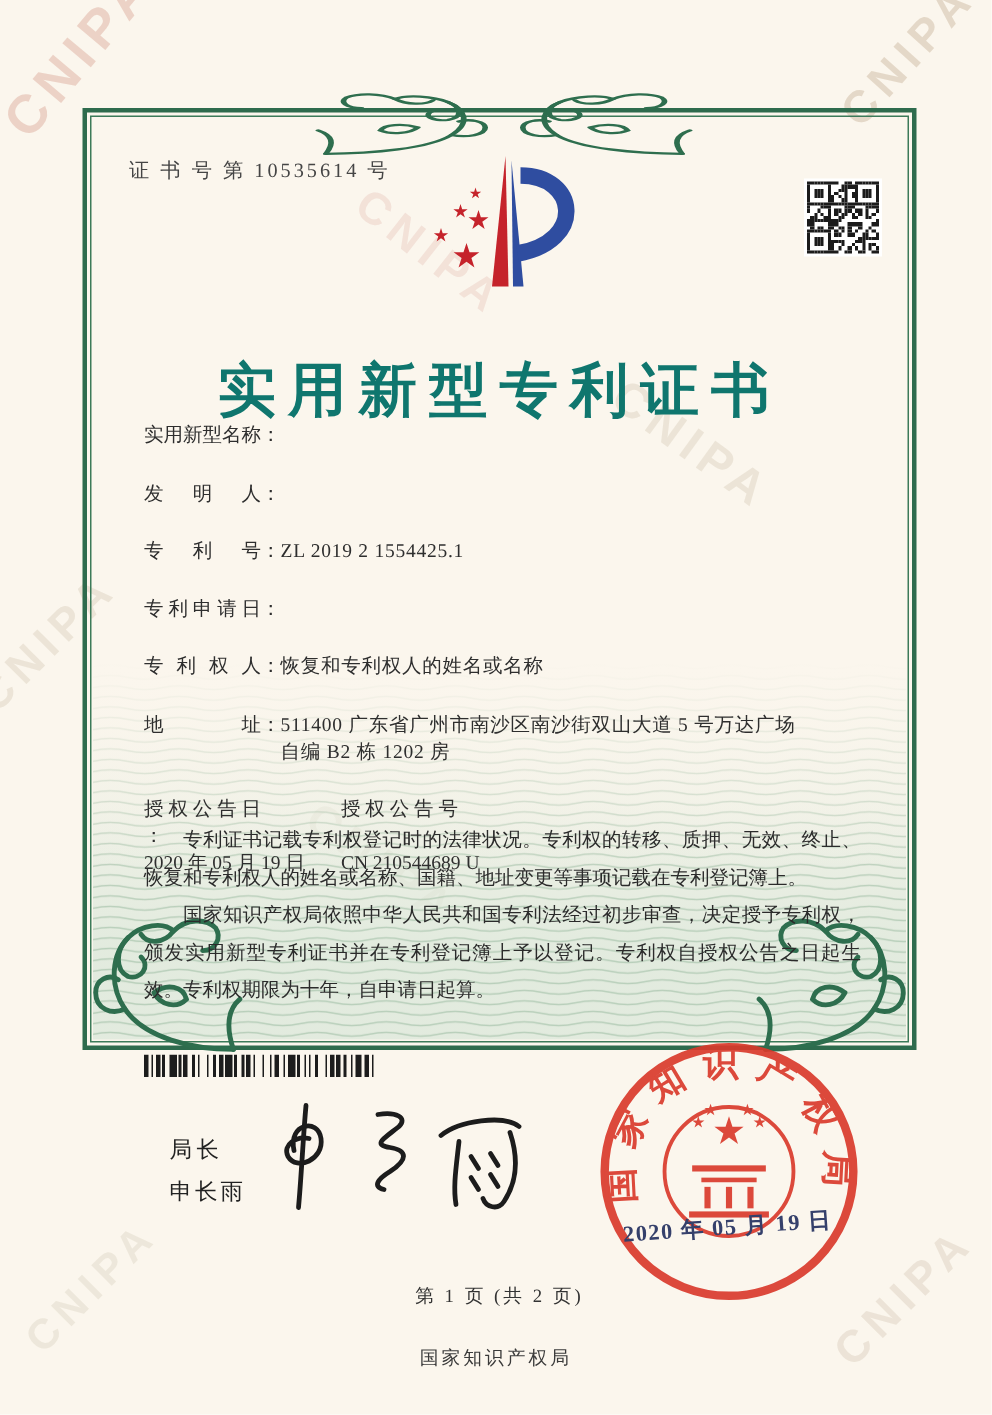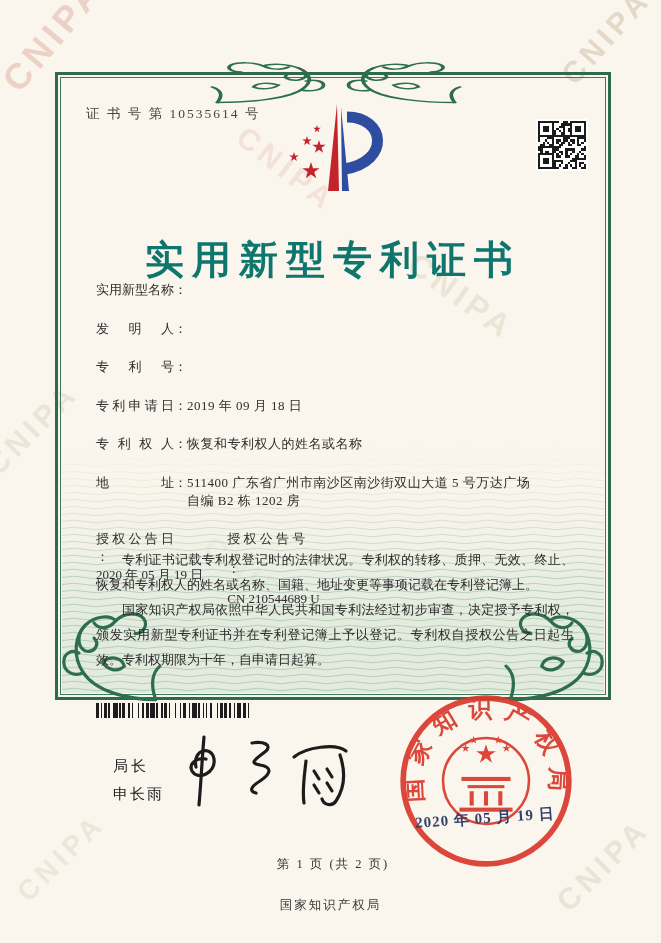--- a/index.html
+++ b/index.html
@@ -36,21 +36,21 @@
            font-size:39px; font-weight:bold; letter-spacing:8px; color:#0f766e;margin-top:32px; }
 
   
   .fields { position:absolute; left:38px; top:206px; width:478px; font-size:13px; color:#2e2e2e; }
   .frow { display:flex; margin-bottom:20.5px; line-height:18px; }
   .flabel { display:inline-block; width:78px; text-align:justify; text-align-last:justify; flex:none; }
   .fcolon { flex:none; }
   .fval { flex:1; letter-spacing:.5px; }
   .grantrow { display:flex; line-height:18px; }
   .grantrow .pair { display:flex;flex-direction:column; }
-  .grantrow .pair2 { margin-left:24px;gap:12px; }
+  .grantrow .pair2 { margin-left:24px; }
 
   
   .paras { position:absolute; left:38px; top:472px; width:478px; font-size:13px;
            line-height:25px; color:#2b2b2b; text-align:justify; }
   .paras p { text-indent:2em; }
 
   
   .barcode { position:absolute; left:38px; top:628px; width:176px; height:15px;
              display:flex; align-items:stretch; overflow:hidden; }
   .barcode i { display:block; height:100%; flex:none; }
@@ -600,25 +600,25 @@
         <span class="flabel">实用新型名称</span>
           <span class="fcolon">：</span>
       </div>
       <div class="frow">
         <span class="flabel">发明人</span>
           <span class="fcolon">：</span>
       </div>
       <div class="frow">
         <span class="flabel">专利号</span>
           <span class="fcolon">：</span>
+        <span class="fval">ZL 2019 2 1554425.1</span>
       </div>
       <div class="frow">
         <span class="flabel">专利申请日</span>
           <span class="fcolon">：</span>
-        <span class="fval">2019 年 09 月 18 日</span>
       </div>
       <div class="frow">
         <span class="flabel">专利权人</span>
           <span class="fcolon">：</span>
         <span class="fval">恢复和专利权人的姓名或名称</span>
       </div>
       <div class="frow">
         <span class="flabel">地址</span>
           <span class="fcolon">：</span>
         <span class="fval"><span>511400 广东省广州市南沙区南沙街双山大道 5 号万达广场</span><br><span>自编 B2 栋 1202 房</span></span>

